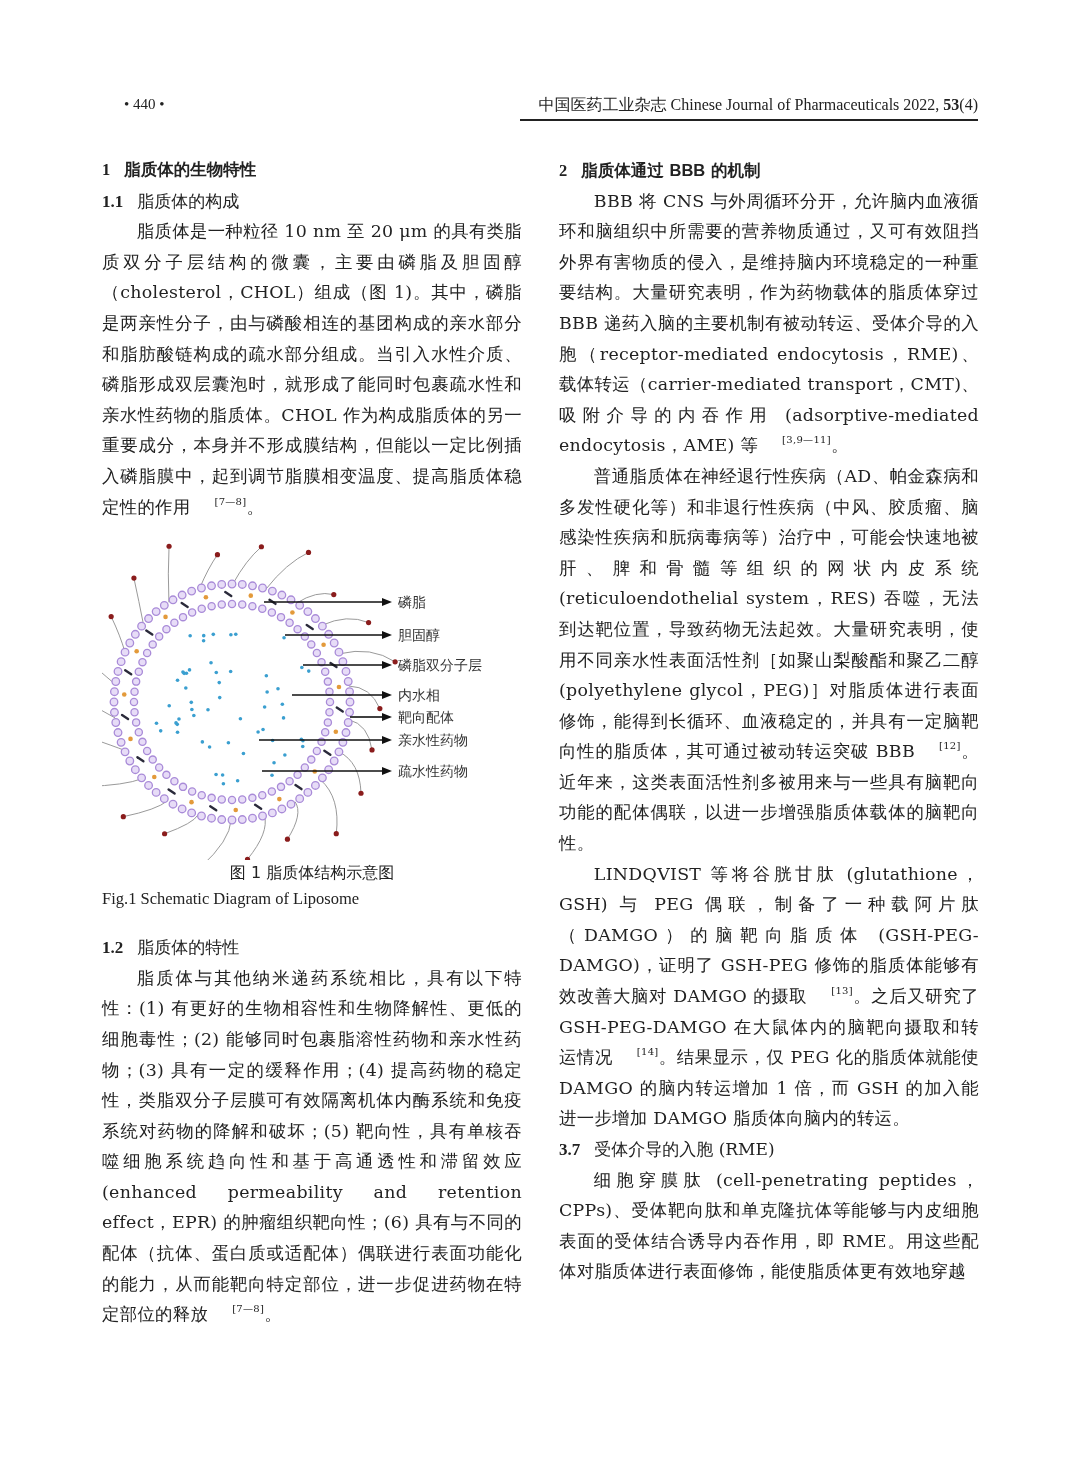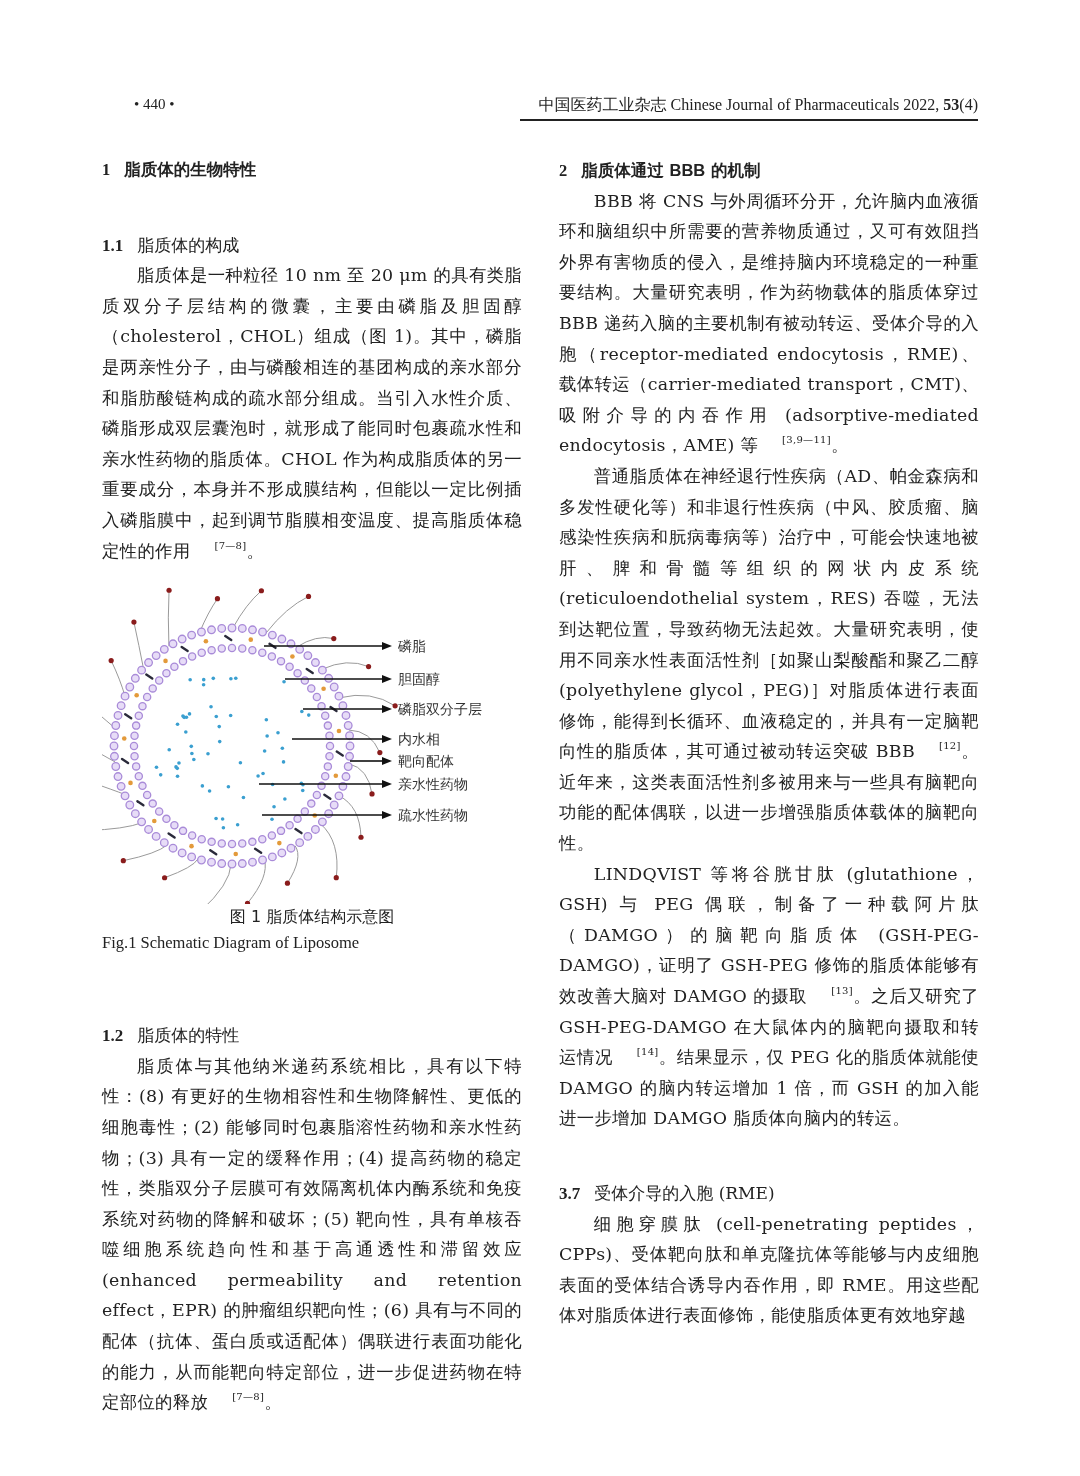--- a/index.html
+++ b/index.html
@@ -1,27 +1,27 @@
 <!DOCTYPE html>
 <html><head>
 <meta charset="utf-8">
 <style>
   html, body { margin:0; padding:0; background:#fff; }
   body { width:1080px; height:1476px; position:relative; overflow:hidden;
          font-family:"DejaVu Serif","Liberation Serif", serif; color:#222; }
   .header { position:absolute; left:102px; top:92px; width:876px; height:28px; }
-  .header .pageno { position:absolute; left:32px; top:4px; font-size:15px; font-family:"Liberation Serif", serif; }
+  .header .pageno { position:absolute; left:22px; top:4px; font-size:15px; font-family:"Liberation Serif", serif; }
   .header .journal { position:absolute; right:0; top:3px; font-size:16px; font-family:"Liberation Serif", serif; white-space:nowrap; }
   .header .rule { position:absolute; left:418px; right:0; top:27px; border-top:2px solid #222; }
   .col { position:absolute; top:155px; width:420px; font-size:17.4px; line-height:30.6px; }
   .col.left { left:102px; }
   .col.right { left:559px; }
   .h1 { font-family:"DejaVu Sans","Liberation Sans", sans-serif; font-weight:bold; font-size:16.5px; height:30.6px; white-space:nowrap; }
   .h1 .num { font-family:"Liberation Serif", serif; font-weight:bold; margin-right:14px; }
-  .h2 { font-size:17px; height:30.6px; white-space:nowrap;margin-top:44px; }
+  .h2 { font-size:17px; height:30.6px; white-space:nowrap; }
   .h2 .num { font-family:"Liberation Serif", serif; font-weight:bold; margin-right:14px; }
   .para { text-align:justify; text-indent:2em; margin:0; letter-spacing:0.3px; }
   sup { font-size:10px; vertical-align:8px; line-height:0;padding-left:24px; }
   .figure { position:relative; height:318px; width:420px; margin-top:20px; }
   .figure svg { position:absolute; left:0; top:0; }
   .caption-zh { text-align:center; font-family:"DejaVu Sans","Liberation Sans", sans-serif; font-weight:normal; font-size:16px; line-height:26px; }
   .caption-en { text-align:left; font-family:"Liberation Serif", serif; font-size:16.5px; line-height:26px; }
   .gap { height:20px; }
   .label { font-family:"DejaVu Sans","Liberation Sans", sans-serif; font-size:14px; fill:#333; }
 </style>
@@ -322,21 +322,21 @@
         <text x="296" y="203" class="label">亲水性药物</text>
         <line x1="160" y1="229" x2="280" y2="229" stroke="#111" stroke-width="1.6"></line>
         <polygon points="280,225 290,229 280,233" fill="#111"></polygon>
         <text x="296" y="234" class="label">疏水性药物</text>
       </svg>
   </div>
   <div class="caption-zh">图 1   脂质体结构示意图</div>
   <div class="caption-en">Fig.1   Schematic Diagram of Liposome</div>
   <div class="gap"></div>
   <div class="h2"><span class="num">1.2</span><span>脂质体的特性</span></div>
-  <p class="para"><span>脂质体与其他纳米递药系统相比，具有以下特性：(8) 有更好的生物相容性和生物降解性、更低的细胞毒性；(2) 能够同时包裹脂溶性药物和亲水性药物；(3) 具有一定的缓释作用；(4) 提高药物的稳定性，类脂双分子层膜可有效隔离机体内酶系统和免疫系统对药物的降解和破坏；(5) 靶向性，具有单核吞噬细胞系统趋向性和基于高通透性和滞留效应 (enhanced permeability and retention effect，EPR) 的肿瘤组织靶向性；(6) 具有与不同的配体（抗体、蛋白质或适配体）偶联进行表面功能化的能力，从而能靶向特定部位，进一步促进药物在特定部位的释放</span><sup>[7—8]</sup><span>。</span></p>
+  <p class="para"><span>脂质体与其他纳米递药系统相比，具有以下特性：(1) 有更好的生物相容性和生物降解性、更低的细胞毒性；(2) 能够同时包裹脂溶性药物和亲水性药物；(3) 具有一定的缓释作用；(4) 提高药物的稳定性，类脂双分子层膜可有效隔离机体内酶系统和免疫系统对药物的降解和破坏；(5) 靶向性，具有单核吞噬细胞系统趋向性和基于高通透性和滞留效应 (enhanced permeability and retention effect，EPR) 的肿瘤组织靶向性；(6) 具有与不同的配体（抗体、蛋白质或适配体）偶联进行表面功能化的能力，从而能靶向特定部位，进一步促进药物在特定部位的释放</span><sup>[7—8]</sup><span>。</span></p>
 </div>
 
 <div class="col right">
   <div class="h1"><span class="num">2</span><span>脂质体通过 </span><span style="font-family:Liberation Sans, sans-serif">BBB</span><span> 的机制</span></div>
   <p class="para"><span>BBB 将 CNS 与外周循环分开，允许脑内血液循环和脑组织中所需要的营养物质通过，又可有效阻挡外界有害物质的侵入，是维持脑内环境稳定的一种重要结构。大量研究表明，作为药物载体的脂质体穿过 BBB 递药入脑的主要机制有被动转运、受体介导的入胞（receptor-mediated endocytosis，RME)、载体转运（carrier-mediated transport，CMT)、吸附介导的内吞作用 (adsorptive-mediated endocytosis，AME) 等</span><sup>[3,9—11]</sup><span>。</span></p>
   <p class="para"><span>普通脂质体在神经退行性疾病（AD、帕金森病和多发性硬化等）和非退行性疾病（中风、胶质瘤、脑感染性疾病和朊病毒病等）治疗中，可能会快速地被肝、脾和骨髓等组织的网状内皮系统 (reticuloendothelial system，RES) 吞噬，无法到达靶位置，导致药物无法起效。大量研究表明，使用不同亲水性表面活性剂［如聚山梨酸酯和聚乙二醇 (polyethylene glycol，PEG)］对脂质体进行表面修饰，能得到长循环、血液稳定的，并具有一定脑靶向性的脂质体，其可通过被动转运突破 BBB</span><sup>[12]</sup><span>。近年来，这类表面活性剂多被用来与一些具有脑靶向功能的配体偶联，以进一步增强脂质体载体的脑靶向性。</span></p>
   <p class="para"><span>LINDQVIST 等将谷胱甘肽 (glutathione，GSH) 与 PEG 偶联，制备了一种载阿片肽（DAMGO）的脑靶向脂质体 (GSH-PEG-DAMGO)，证明了 GSH-PEG 修饰的脂质体能够有效改善大脑对 DAMGO 的摄取</span><sup>[13]</sup><span>。之后又研究了 GSH-PEG-DAMGO 在大鼠体内的脑靶向摄取和转运情况</span><sup>[14]</sup><span>。结果显示，仅 PEG 化的脂质体就能使 DAMGO 的脑内转运增加 1 倍，而 GSH 的加入能进一步增加 DAMGO 脂质体向脑内的转运。</span></p>
   <div class="h2"><span class="num">3.7</span><span>受体介导的入胞 (RME)</span></div>
   <p class="para"><span>细胞穿膜肽 (cell-penetrating peptides，CPPs)、受体靶向肽和单克隆抗体等能够与内皮细胞表面的受体结合诱导内吞作用，即 RME。用这些配体对脂质体进行表面修饰，能使脂质体更有效地穿越</span></p>
 </div>

